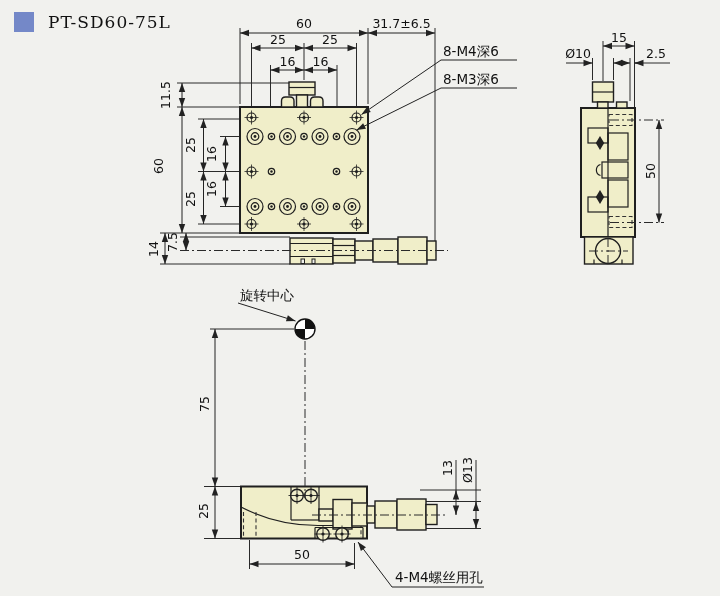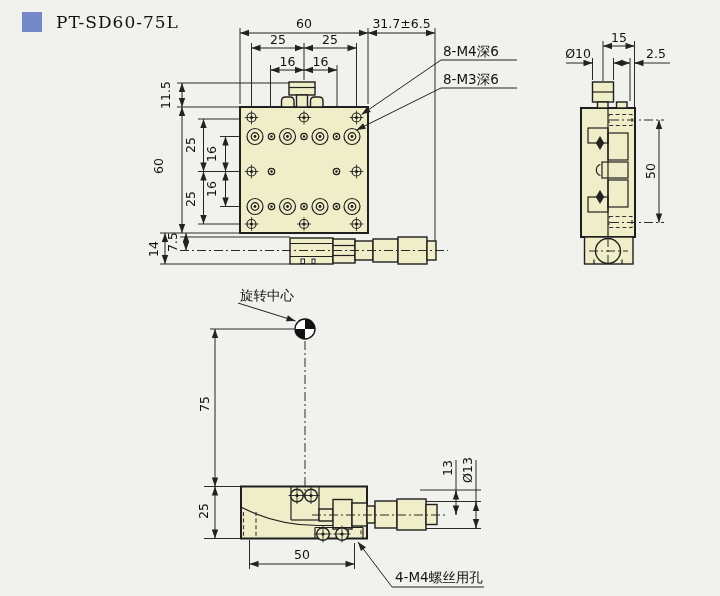--- a/index.html
+++ b/index.html
@@ -1,18 +1,18 @@
 <!DOCTYPE html>
 <html style="--background: #f1f1ee; --body_fill: #f0eec9; --line: #1f1f1f; --accent: #7488c8; --text: #111111;"><head>
 <meta charset="utf-8">
 <style>
   html,body{margin:0;padding:0}
   .stage{position:relative;width:720px;height:596px;background:var(--background,#f1f1ee);
          font-family:"DejaVu Sans",sans-serif;overflow:hidden}
-  .header{position:absolute;left:22px;top:12px;display:flex;align-items:center;gap:14px}
+  .header{position:absolute;left:14px;top:12px;display:flex;align-items:center;gap:14px}
   .sq{width:20px;height:20px;background:var(--accent,#7488c8)}
   .title{font-family:"DejaVu Serif","Liberation Serif",serif;font-size:17px;color:#111;letter-spacing:1px}
   svg{position:absolute;left:0;top:0}
   svg text{font-family:"DejaVu Sans","Liberation Sans",sans-serif;font-size:12.5px;fill:var(--text,#111)}
   svg text.t14{font-size:13.5px}
   .thin line{stroke:#2a2a2a;stroke-width:1}
   .dim{stroke:#222;stroke-width:1;fill:none}
   .obj{stroke:var(--line,#1f1f1f);stroke-width:1.2;fill:none}
   .fy{fill:var(--body_fill,#f0eec9);stroke:var(--line,#1f1f1f);stroke-width:1.4}
   .fy2{fill:var(--body_fill,#f0eec9);stroke:var(--line,#1f1f1f);stroke-width:2}

